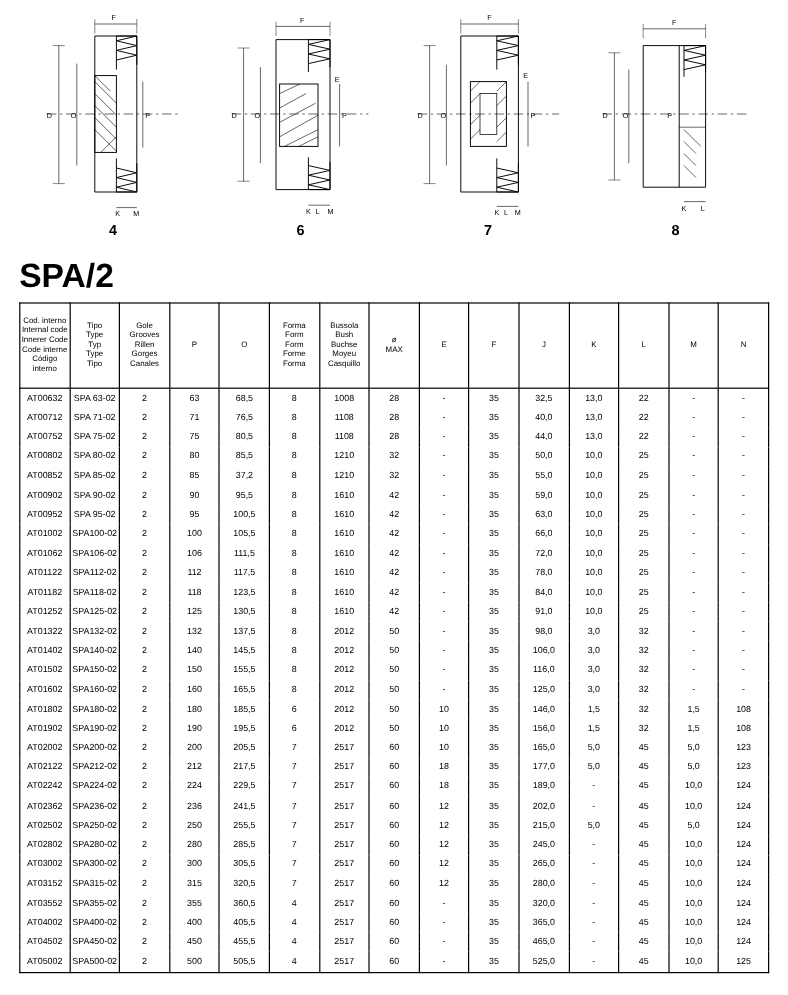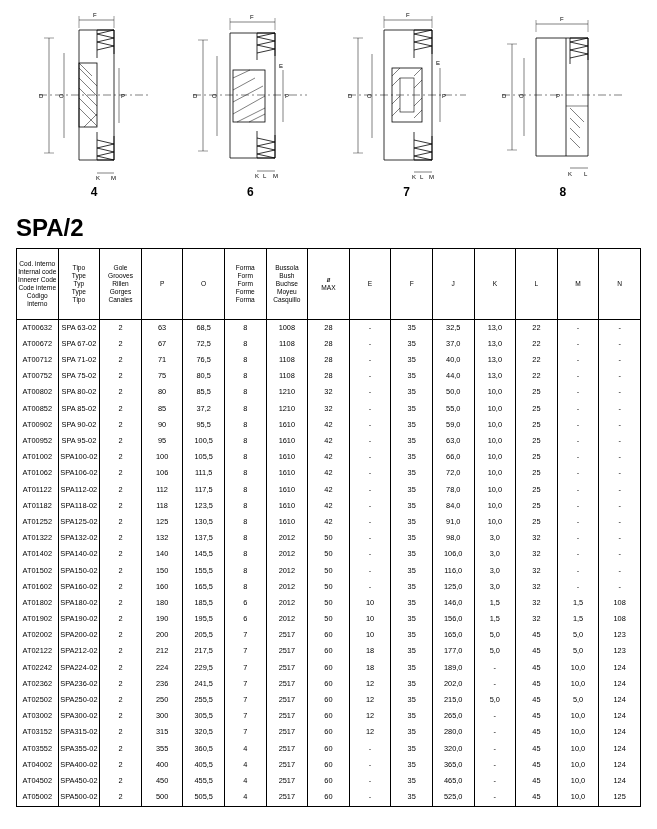--- a/index.html
+++ b/index.html
@@ -49,21 +49,21 @@
   .drawing-number {
     font-size: 12px;
     font-weight: bold;
     text-align: center;
     margin-top: 2px;
     font-family: "Liberation Sans", sans-serif;
   }
 
   
   .section-title {
-    font-size: 24px;
+    font-size: 28px;
     font-weight: bold;
     margin: 6px 0 6px 16px;
     letter-spacing: 0px;
     font-family: "Liberation Sans", sans-serif;
   }
 
   
   .table-wrap {
     width: 625px;
     margin: 0 auto;
@@ -391,37 +391,20 @@
             <td class="c-omax">28</td>
             <td class="c-e">-</td>
             <td class="c-f">35</td>
             <td class="c-j">32,5</td>
             <td class="c-k">13,0</td>
             <td class="c-l">22</td>
             <td class="c-m">-</td>
             <td class="c-n">-</td>
           </tr>
           <tr class="tbl-row">
-            <td class="c-code">AT00672</td>
-            <td class="c-type">SPA 67-02</td>
-            <td class="c-grooves">2</td>
-            <td class="c-p bold">67</td>
-            <td class="c-o">72,5</td>
-            <td class="c-forma">8</td>
-            <td class="c-bussola">1108</td>
-            <td class="c-omax">28</td>
-            <td class="c-e">-</td>
-            <td class="c-f">35</td>
-            <td class="c-j">37,0</td>
-            <td class="c-k">13,0</td>
-            <td class="c-l">22</td>
-            <td class="c-m">-</td>
-            <td class="c-n">-</td>
-          </tr>
-          <tr class="tbl-row">
             <td class="c-code">AT00712</td>
             <td class="c-type">SPA 71-02</td>
             <td class="c-grooves">2</td>
             <td class="c-p bold">71</td>
             <td class="c-o">76,5</td>
             <td class="c-forma">8</td>
             <td class="c-bussola">1108</td>
             <td class="c-omax">28</td>
             <td class="c-e">-</td>
             <td class="c-f">35</td>
@@ -782,20 +765,37 @@
             <td class="c-omax">60</td>
             <td class="c-e">12</td>
             <td class="c-f">35</td>
             <td class="c-j">215,0</td>
             <td class="c-k">5,0</td>
             <td class="c-l">45</td>
             <td class="c-m">5,0</td>
             <td class="c-n">124</td>
           </tr>
           <tr class="tbl-row">
+            <td class="c-code">AT02802</td>
+            <td class="c-type">SPA280-02</td>
+            <td class="c-grooves">2</td>
+            <td class="c-p bold">280</td>
+            <td class="c-o">285,5</td>
+            <td class="c-forma">7</td>
+            <td class="c-bussola">2517</td>
+            <td class="c-omax">60</td>
+            <td class="c-e">12</td>
+            <td class="c-f">35</td>
+            <td class="c-j">245,0</td>
+            <td class="c-k">-</td>
+            <td class="c-l">45</td>
+            <td class="c-m">10,0</td>
+            <td class="c-n">124</td>
+          </tr>
+          <tr class="tbl-row">
             <td class="c-code">AT03002</td>
             <td class="c-type">SPA300-02</td>
             <td class="c-grooves">2</td>
             <td class="c-p bold">300</td>
             <td class="c-o">305,5</td>
             <td class="c-forma">7</td>
             <td class="c-bussola">2517</td>
             <td class="c-omax">60</td>
             <td class="c-e">12</td>
             <td class="c-f">35</td>

